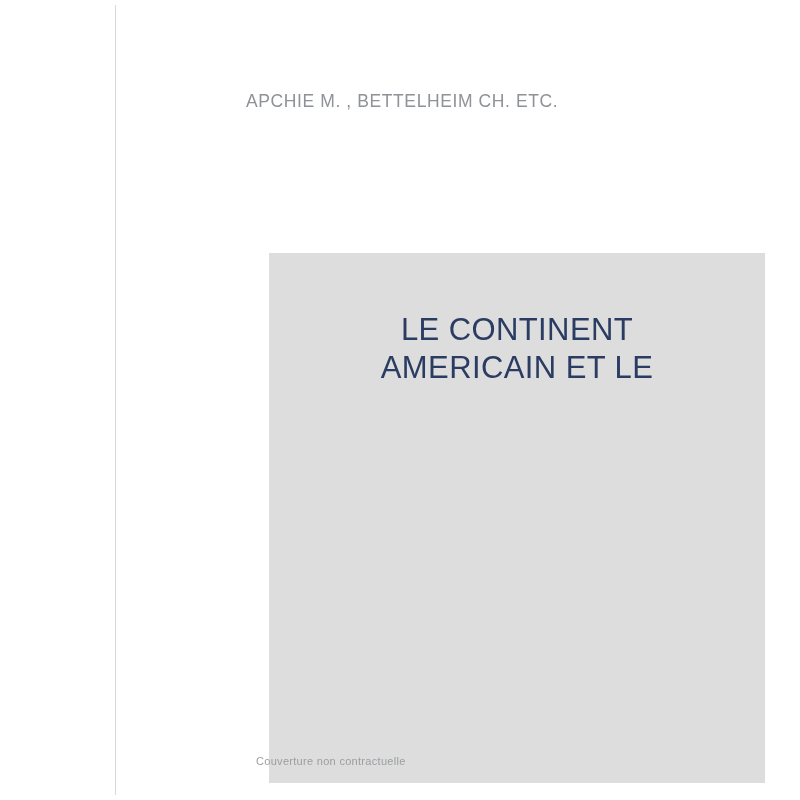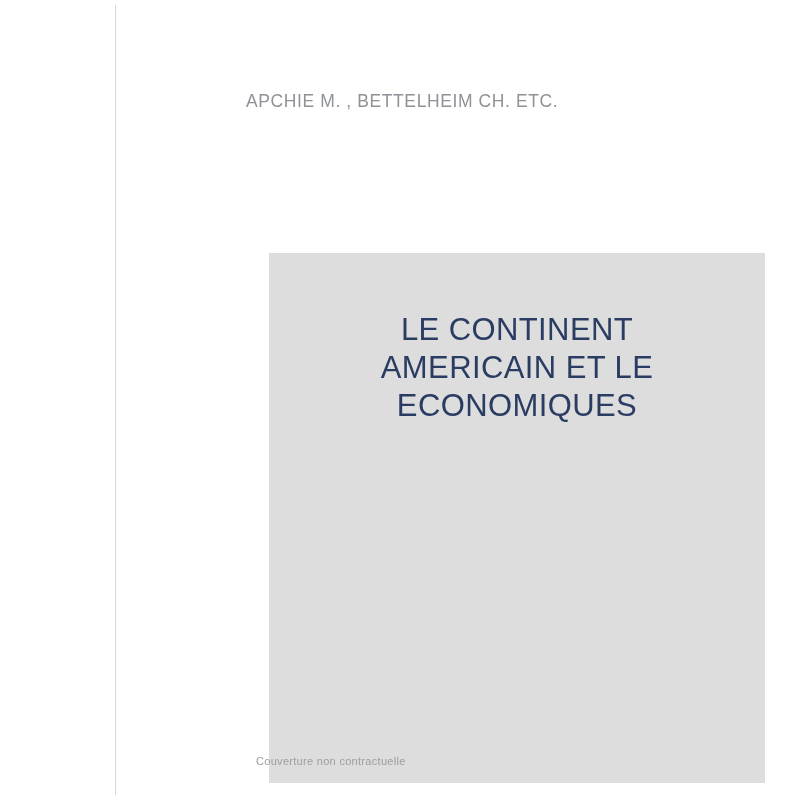--- a/index.html
+++ b/index.html
@@ -98,20 +98,19 @@
   <div class="spine"></div>
 
   <div class="cover">
 
     <div class="author">APCHIE M. , BETTELHEIM CH. ETC.</div>
 
     <div class="title-panel">
       <div class="title">
         <div>LE CONTINENT</div>
         <div>AMERICAIN ET LE</div>
-        <div>ECONOMIQUES</div>
       </div>
     </div>
 
     <div class="footnote">Couverture non contractuelle</div>
 
   </div>
 </div>
 
 </body></html>

